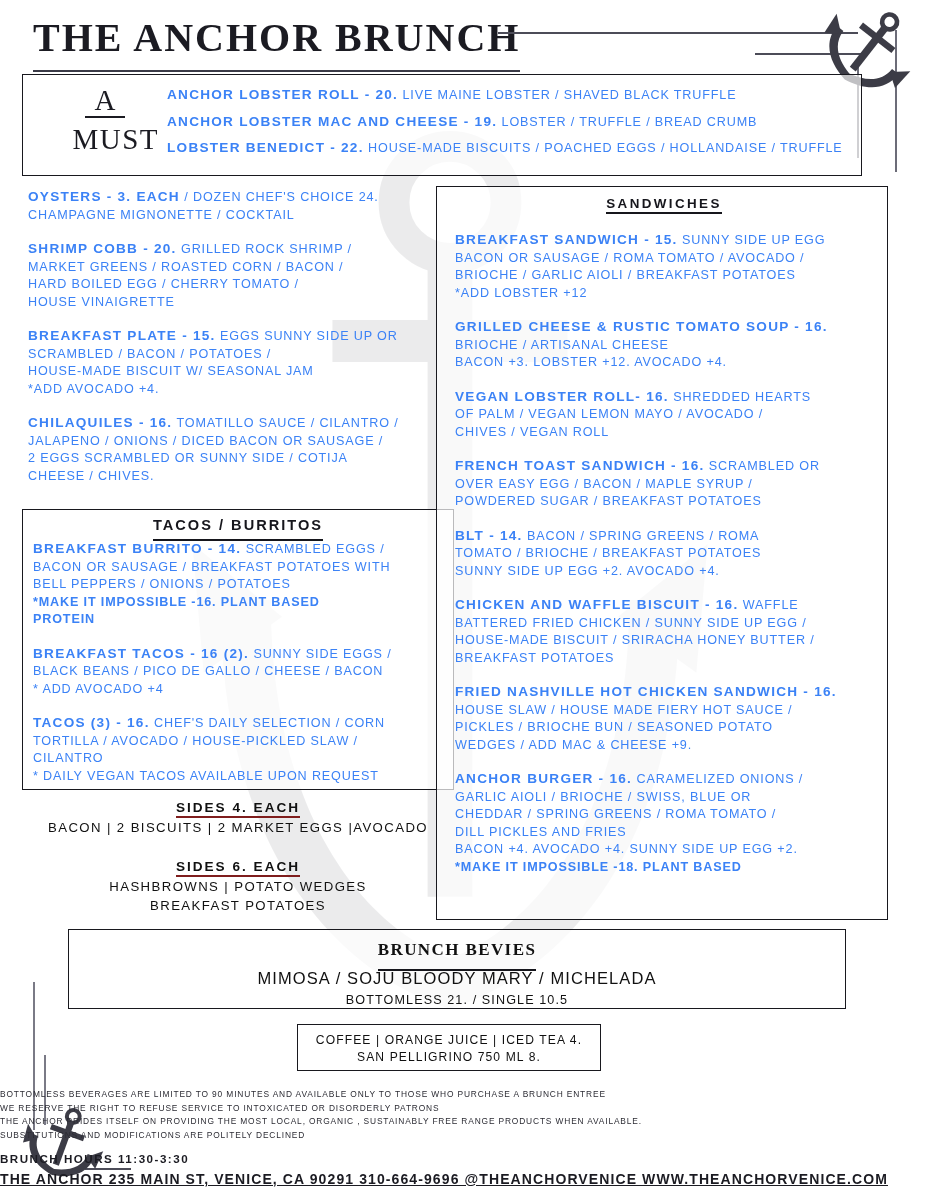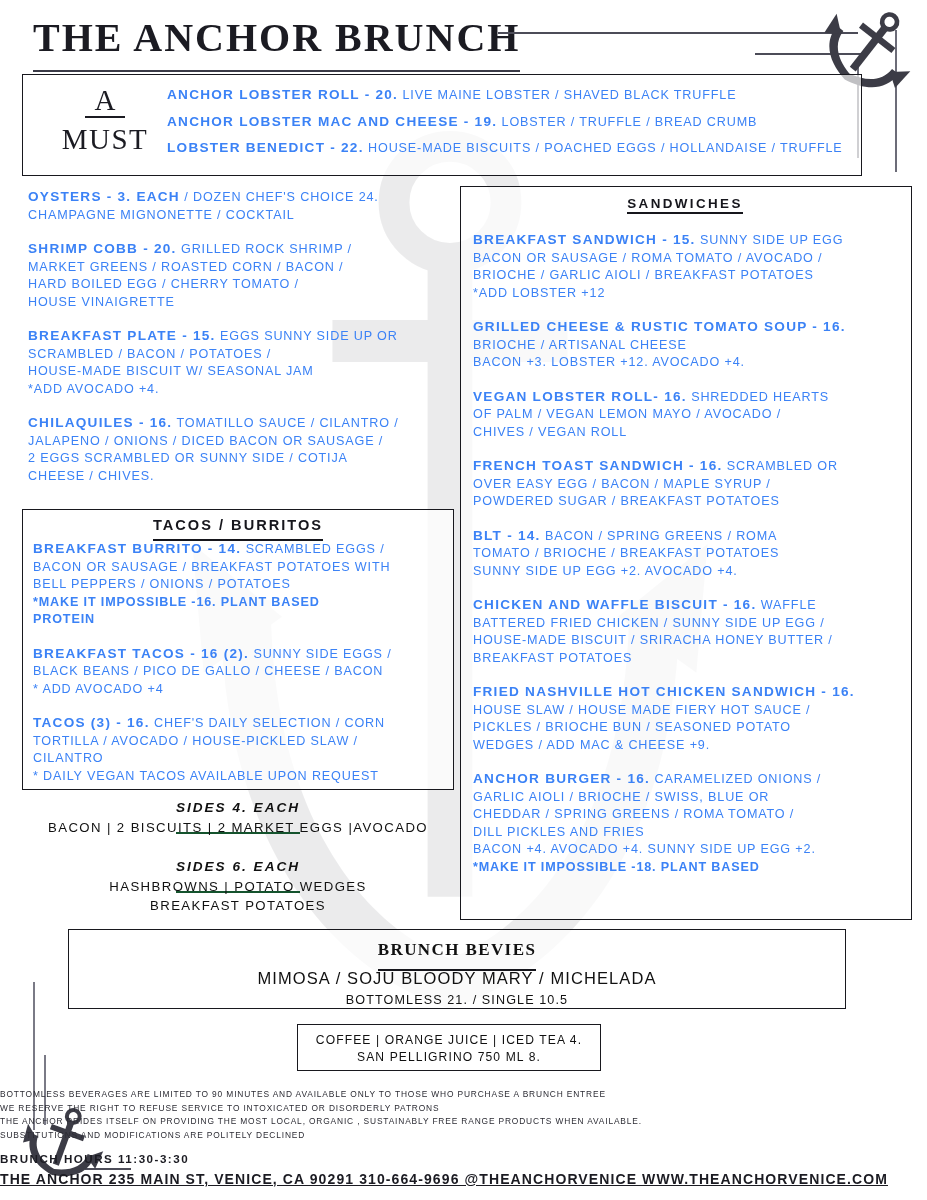--- a/index.html
+++ b/index.html
@@ -120,20 +120,21 @@
     line-height: 30px;
     border-bottom: 2px solid #1b1b22;
     display: inline-block;
     padding: 0 10px 1px 10px;
   }
   .must-word {
     font-size: 29px;
     line-height: 34px;
     letter-spacing: 1.5px;
     margin-top: 4px;
+    text-align: right;
   }
   .must-items {
     position: absolute;
     left: 144px; top: 11px;
     width: 690px;
   }
   .must-item { margin-bottom: 8px; }
 
   
   .mline {
@@ -193,41 +194,40 @@
     text-align: center;
   }
   .sides-head {
     font-weight: 700;
     font-size: 13.6px;
     letter-spacing: 2.0px;
     text-transform: uppercase;
     margin-bottom: 3px;
   }
   .sides-head span {
-    border-bottom: 2px solid #14532d;
-    padding-bottom: 17px;
-    font-style: italic;
+    border-bottom: 2px solid #7f1d1d;
+    padding-bottom: 1px;
   }
   .sides-line {
     font-size: 13.2px;
     letter-spacing: 1.4px;
     text-transform: uppercase;
     line-height: 19px;
   }
   .sides-gap { height: 22px; }
 
   
   .sand-box {
     position: absolute;
-    left: 460px; top: 186px;
+    left: 436px; top: 186px;
     width: 452px; height: 734px;
     border: 1.8px solid #18181e;
     box-sizing: border-box;
     background: rgba(255,255,255,0.70);
-    padding: 9px 14px 0 12px;
+    padding: 9px 14px 0 18px;
   }
   .sand-head {
     text-align: center;
     font-weight: 700;
     font-size: 13.4px;
     letter-spacing: 2.4px;
     text-transform: uppercase;
     margin-bottom: 20px;
     color: #16161c;
   }

